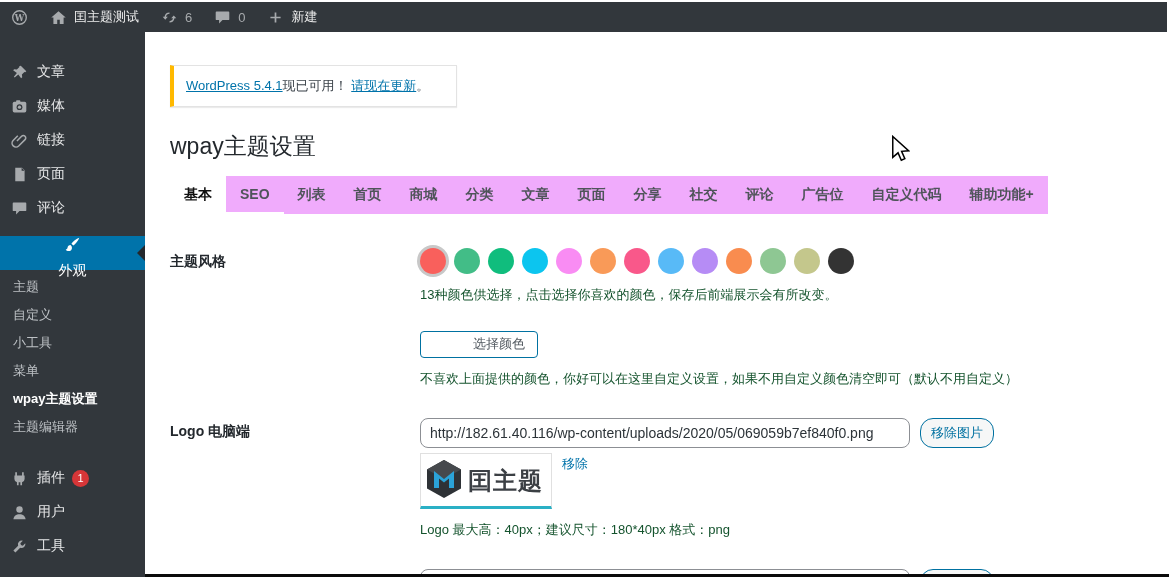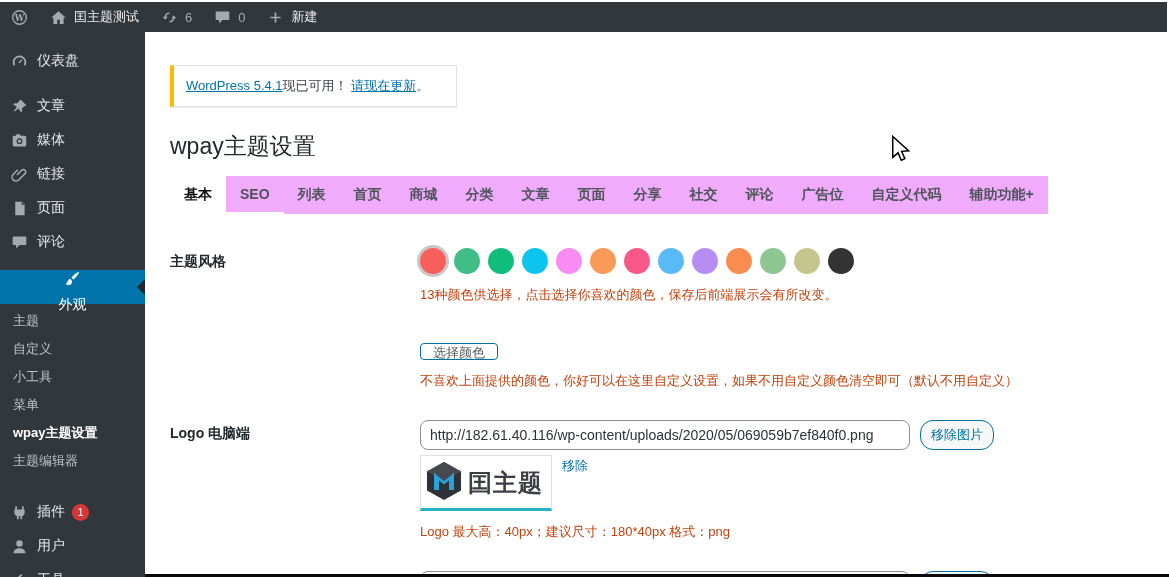--- a/index.html
+++ b/index.html
@@ -46,25 +46,25 @@
   .tab.active { background:#fff; color:#111; padding:11px 14px 14px; margin-top:-1px; }
 
   .form { margin-top:30px; }
   .form-row { display:flex; margin-bottom:30px; }
   .form-label { flex:none; width:250px; font-size:14px; font-weight:bold; color:#23282d; padding-top:5px; }
   .form-field { flex:1; }
 
   .color-row { display:flex; gap:8px; align-items:center; }
   .swatch { width:26px; height:26px; border-radius:50%; cursor:pointer; }
   .swatch.selected { box-shadow:0 0 0 3px #c8c8c8; }
-  .hint { margin-top:12px; font-size:13px; color:#c2410c; }
+  .hint { margin-top:12px; font-size:13px; color:#14532d; }
 
   .picker-block { margin-top:26px; }
   .color-picker { display:inline-flex; border:1px solid #0071a1; border-radius:4px; overflow:hidden;
-    height:17px; align-items:center; background:#fff; cursor:pointer;flex-direction:column; }
+    height:27px; align-items:center; background:#fff; cursor:pointer; }
   .picker-swatch { width:40px; background:#fff; border-right:1px solid #c3c4c7; }
   .picker-label { display:flex; align-items:center; padding:0 12px; font-size:13px; color:#50575e; }
 
   .input-row { display:flex; gap:10px; align-items:center; }
   .url-input { width:490px; height:30px; border:1px solid #8c8f94; border-radius:8px; padding:0 9px;
     font-size:14px; color:#2c3338; background:#fff; font-family:"Liberation Sans","DejaVu Sans",sans-serif; }
   .remove-btn { height:30px; padding:0 10px; border:1px solid #0071a1; border-radius:13px; background:#f6f7f7;
     color:#0071a1; font-size:13px; cursor:pointer; font-family:"Liberation Sans","DejaVu Sans",sans-serif; }
 
   .logo-preview-row { display:flex; gap:10px; margin-top:5px; align-items:flex-start; }
@@ -118,29 +118,20 @@
       <span class="ab-icon">
         <svg viewBox="0 0 20 20">
             <path fill="currentColor" d="M9 4h2v5h5v2h-5v5H9v-5H4V9h5z"></path>
           </svg>
       </span>
       <span class="ab-new">新建</span>
     </div>
   </div>
 
   <nav class="sidebar" id="sidebar">
-      <div class="menu-item">
-        <span class="mi-icon">
-          <svg viewBox="0 0 20 20">
-            <path fill="currentColor" d="M10 3a8 8 0 00-8 8c0 1.5.4 2.9 1.2 4.1l1.7-1A6 6 0 0110 5a6 6 0 015.1 9.1l1.7 1A8 8 0 0010 3z"></path>
-            <rect fill="currentColor" x="9.2" y="6.8" width="1.6" height="5.4" rx=".8" transform="rotate(45 10 11)"></rect>
-          </svg>
-        </span>
-        <span class="mi-label">仪表盘</span>
-      </div>
       <div class="menu-item gap-top">
         <span class="mi-icon">
           <svg viewBox="0 0 20 20">
             <path fill="currentColor" d="M11.5 2l6.5 6.5-1.2 1.2-1-.3-3 3 .4 3.1-1.3 1.3-3.3-4.4-4.3 3.5-.9-.9 3.5-4.3L2.5 7.4l1.3-1.3 3.1.4 3-3-.3-1z"></path>
           </svg>
         </span>
         <span class="mi-label">文章</span>
       </div>
       <div class="menu-item">
         <span class="mi-icon">

